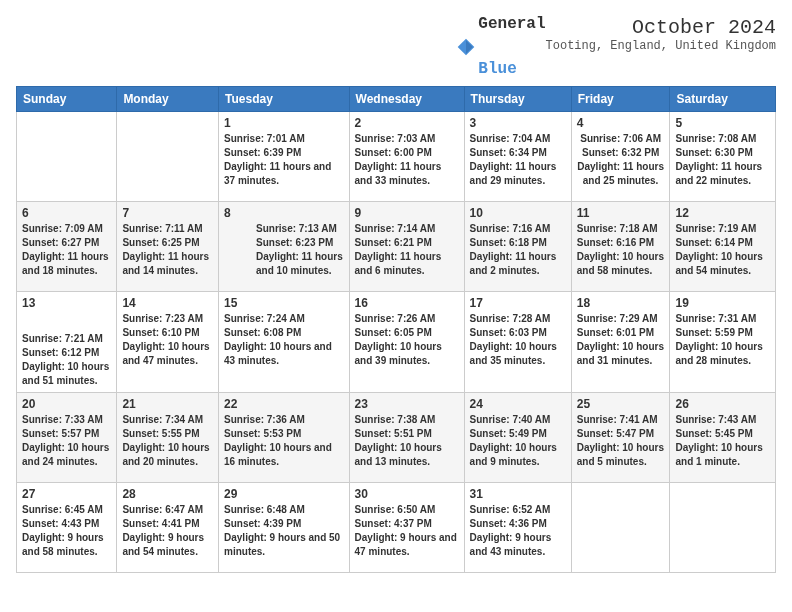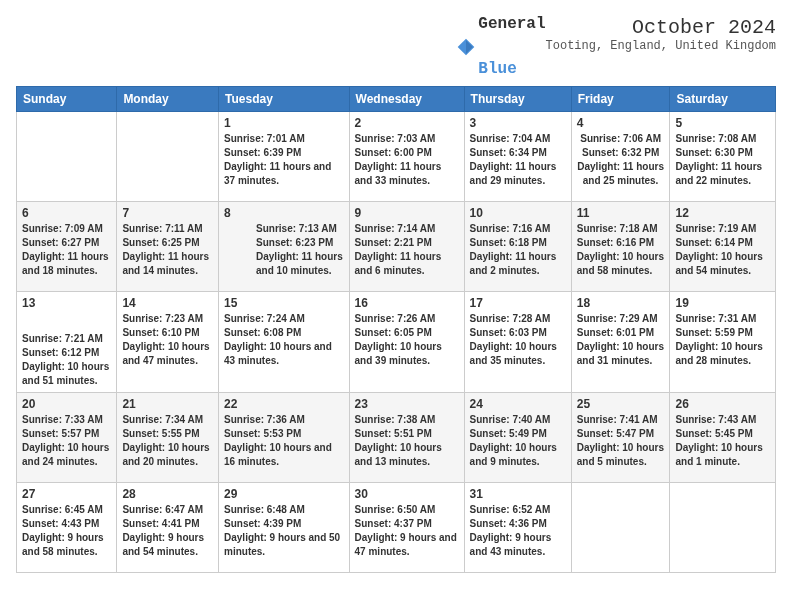--- a/index.html
+++ b/index.html
@@ -164,21 +164,21 @@
         </td>
         <td>
           <span class="day-number">8</span>
           <div class="day-info" style="white-space: pre-line; margin-left: 32px;">Sunrise: 7:13 AM
 Sunset: 6:23 PM
 Daylight: 11 hours and 10 minutes.</div>
         </td>
         <td>
           <span class="day-number">9</span>
           <div class="day-info" style="white-space: pre-line;">Sunrise: 7:14 AM
-Sunset: 2:21 PM
+Sunset: 6:21 PM
 Daylight: 11 hours and 6 minutes.</div>
         </td>
         <td>
           <span class="day-number">10</span>
           <div class="day-info" style="white-space: pre-line;">Sunrise: 7:16 AM
 Sunset: 6:18 PM
 Daylight: 11 hours and 2 minutes.</div>
         </td>
         <td>
           <span class="day-number">11</span>

